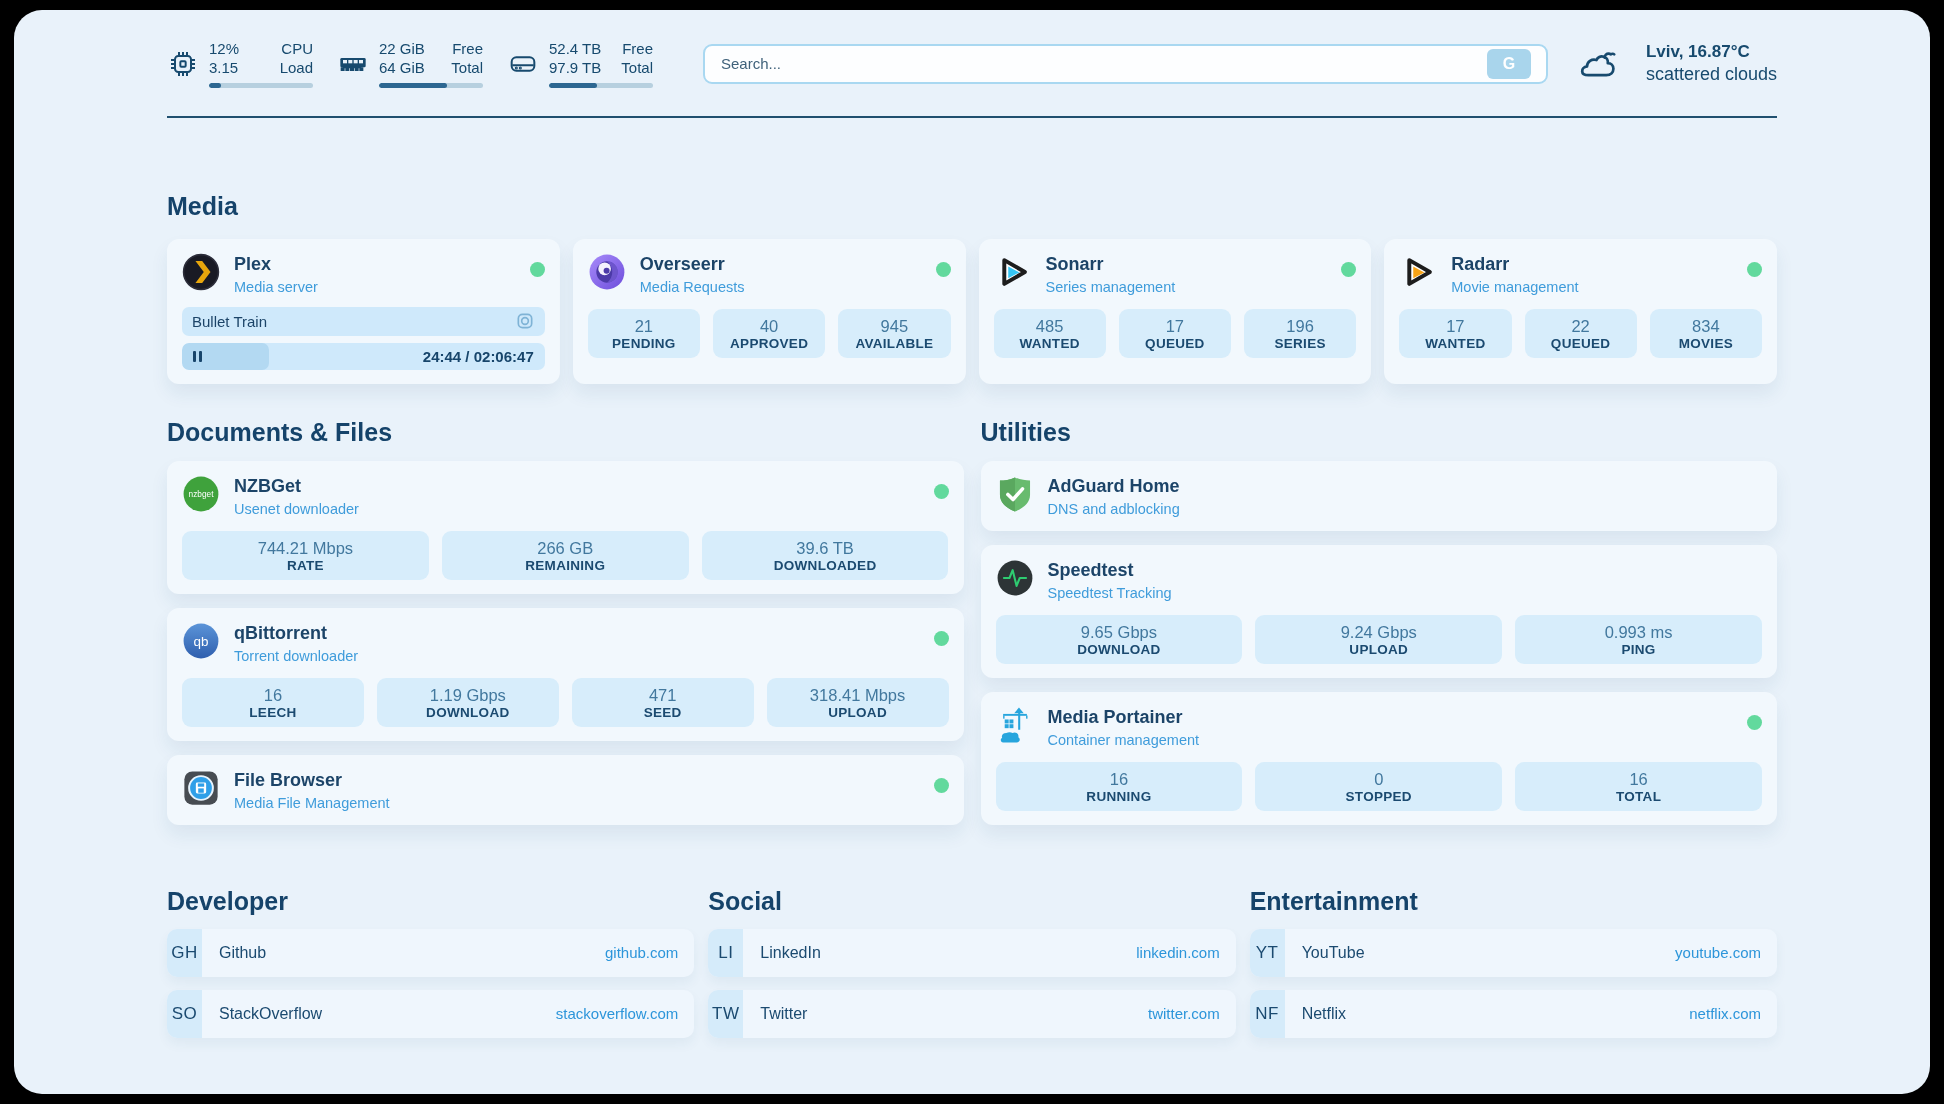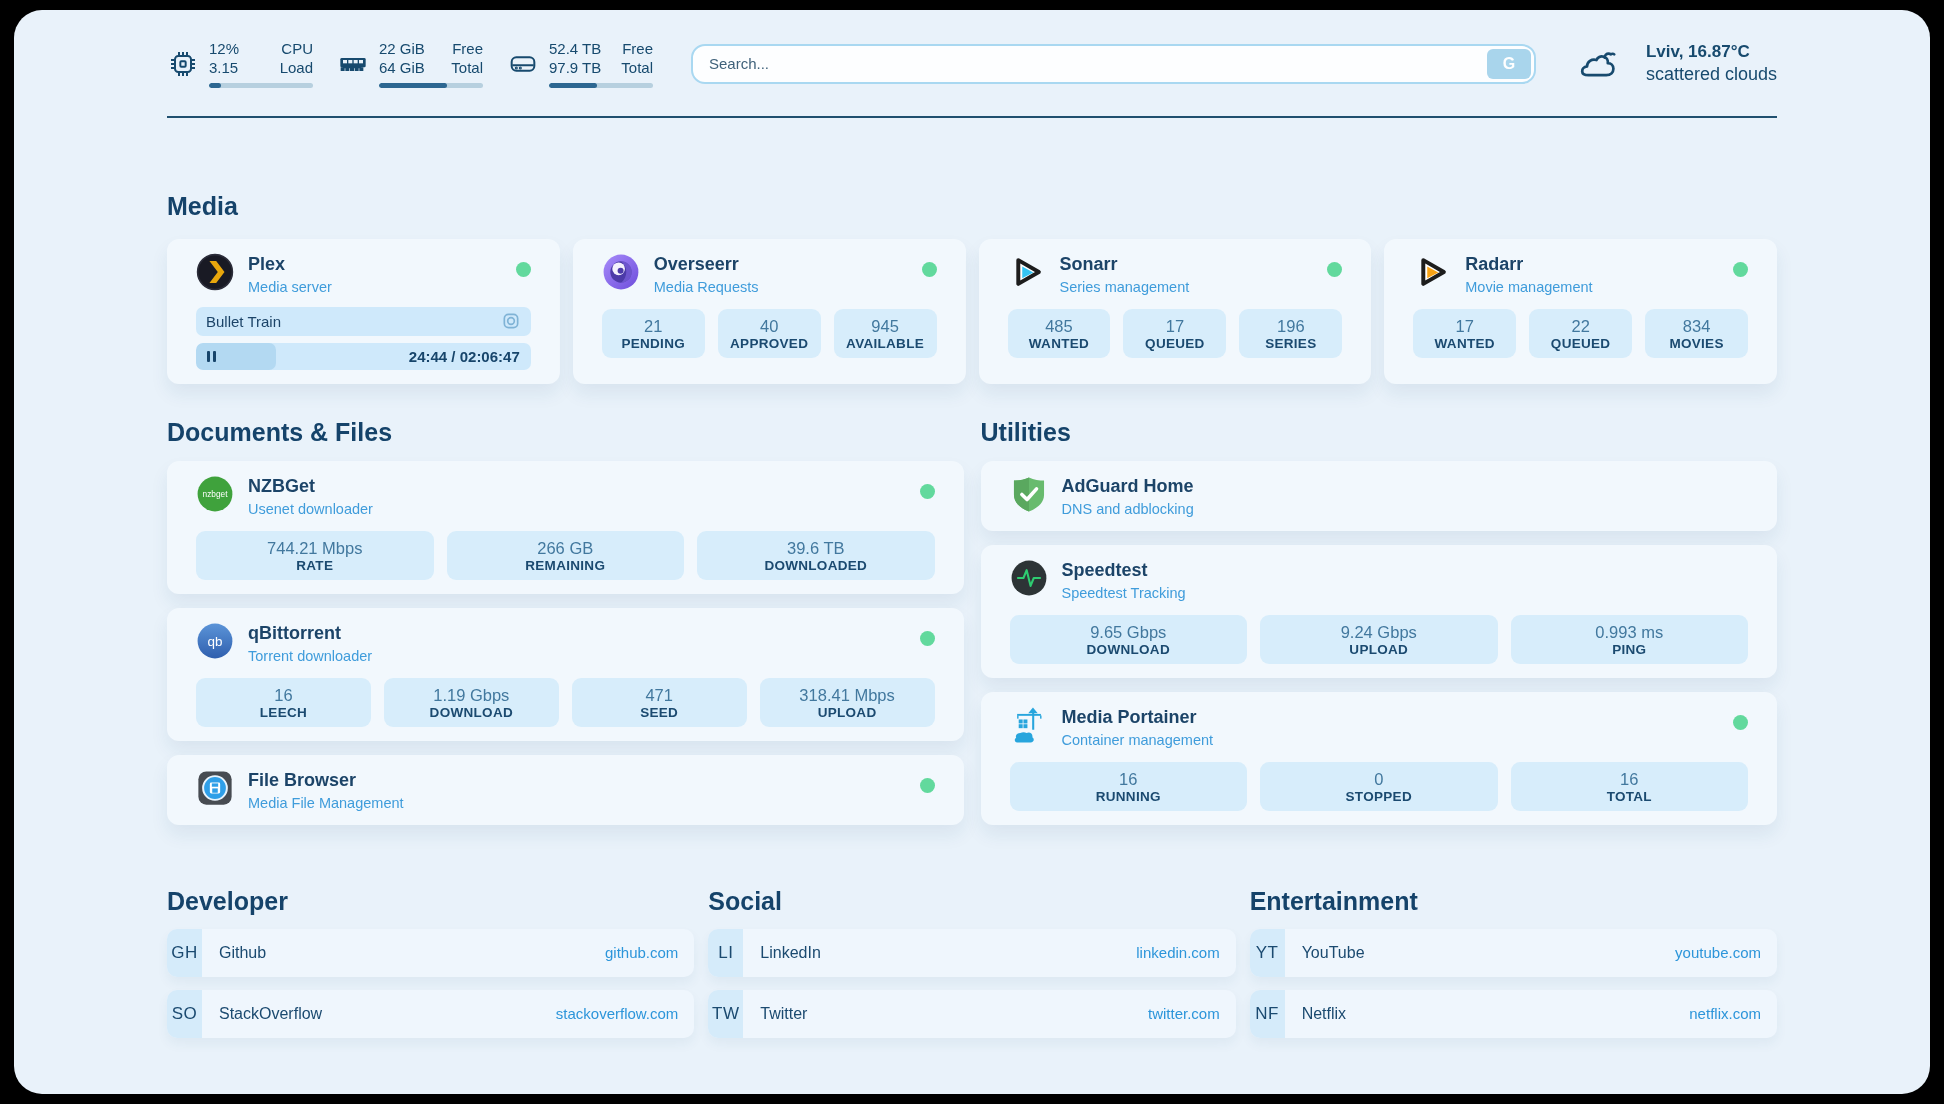--- a/index.html
+++ b/index.html
@@ -20,23 +20,23 @@
   .hstat { display:flex; align-items:center; gap:10px; }
   .hstat-icon svg { width:32px; height:32px; display:block; }
   .hstat-body { width:104px; }
   .hstat-lines { display:flex; justify-content:space-between; font-size:15px; color:#174a6e; line-height:1.25; }
   .hstat-col-r { text-align:right; }
   .hstat-track { margin-top:5px; height:5px; border-radius:3px; background:#b7d0df; overflow:hidden; }
   .hstat-fill { height:100%; background:#2d6791; border-radius:3px; }
 
   .search-wrap { flex:1; margin:0 42px 0 38px; position:relative; }
   .search-input {
-    width:100%; height:40px; border:2px solid #a9d8f1; border-radius:14px;
+    width:100%; height:40px; border:2px solid #a9d8f1; border-radius:9px;
     background:#fdfeff; padding:0 60px 0 16px; font-size:15px; color:#2e5570;
-    font-family:"Liberation Sans", sans-serif; outline:none;
+    font-family:"Liberation Sans", sans-serif; outline:none;margin-left:12px;
   }
   .search-input::placeholder { color:#3f617a; opacity:1; }
   .search-btn {
     position:absolute; right:5px; top:5px; width:44px; height:30px;
     background:#a9d5ec; color:#fff; border:none; border-radius:6px;
     font-size:16px; font-weight:bold; display:flex; align-items:center; justify-content:center;
     font-family:"Liberation Sans", sans-serif; cursor:pointer;
   }
   .weather { display:flex; align-items:center; gap:26px; flex:none; color:#174a6e; }
   .weather svg { width:42px; height:32px; display:block; }
@@ -49,21 +49,21 @@
   .section-title { font-size:25px; font-weight:700; color:#15436a; }
   .t-media { margin:74px 0 18px; }
   .t-row2  { margin:34px 0 14px; }
   .t-links { margin:62px 0 6px; }
 
   .media-grid { display:grid; grid-template-columns:repeat(4,1fr); gap:13px; }
   .two-col { display:grid; grid-template-columns:1fr 1fr; column-gap:17px; align-items:start; }
   .card-stack { display:flex; flex-direction:column; gap:14px; }
 
   .card {
-    background:#f2f8fd; border-radius:12px; padding:14px 29px;
+    background:#f2f8fd; border-radius:12px; padding:14px 15px;
     box-shadow:0 10px 18px rgba(30,80,120,0.08); cursor:pointer;
   }
   .app-head { display:flex; align-items:flex-start; gap:14px; }
   .logo { width:38px; height:38px; flex:none; }
   .logo svg { width:38px; height:38px; display:block; }
   .app-titles { flex:1; min-width:0; }
   .app-name { font-size:18px; font-weight:600; color:#1c4468; padding-top:1px; }
   .app-desc { font-size:14.5px; color:#3f9cdb; margin-top:4px; }
   .status-dot { width:15px; height:15px; border-radius:50%; background:#62d99d; margin-top:9px; flex:none; }
 

